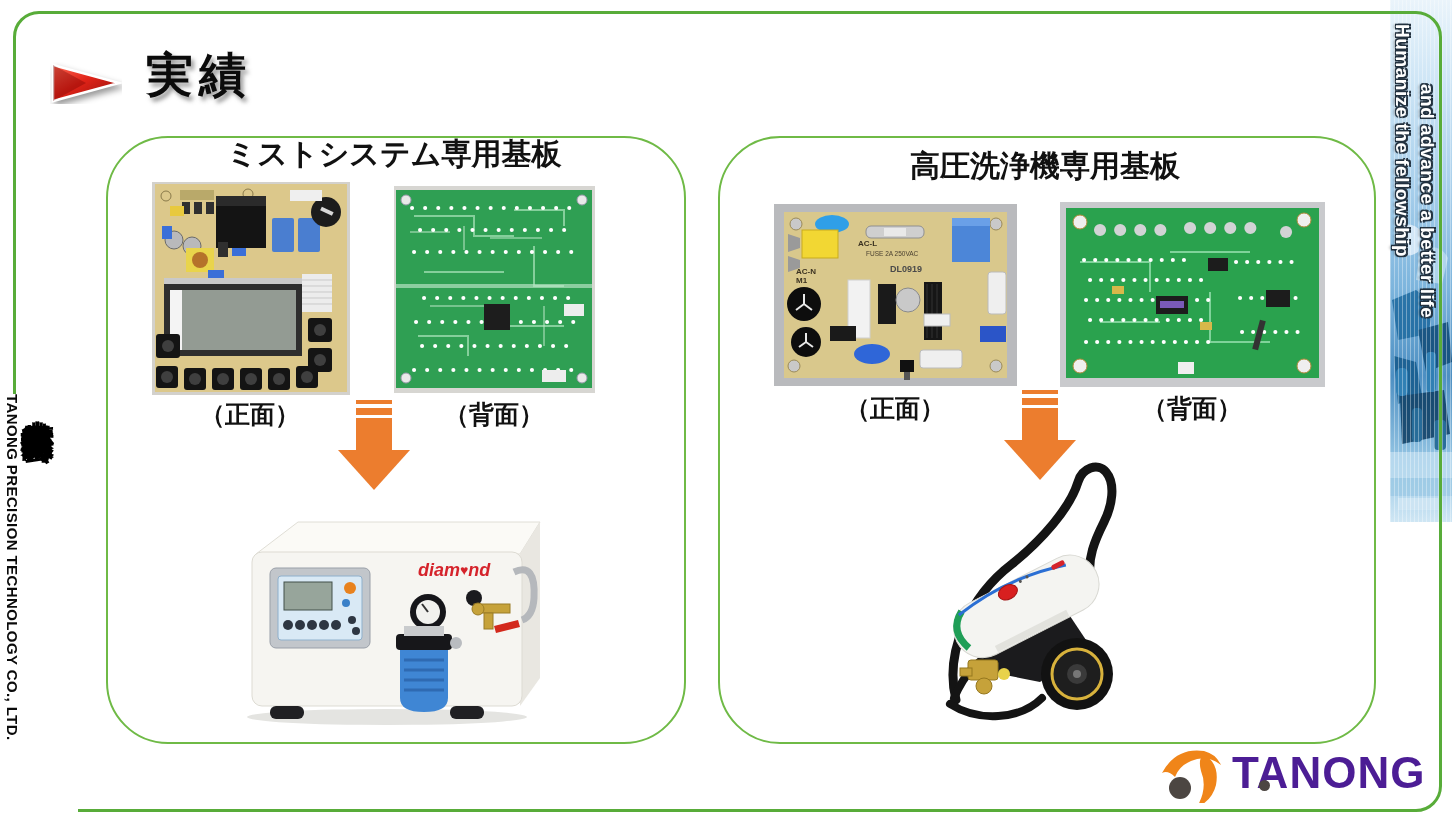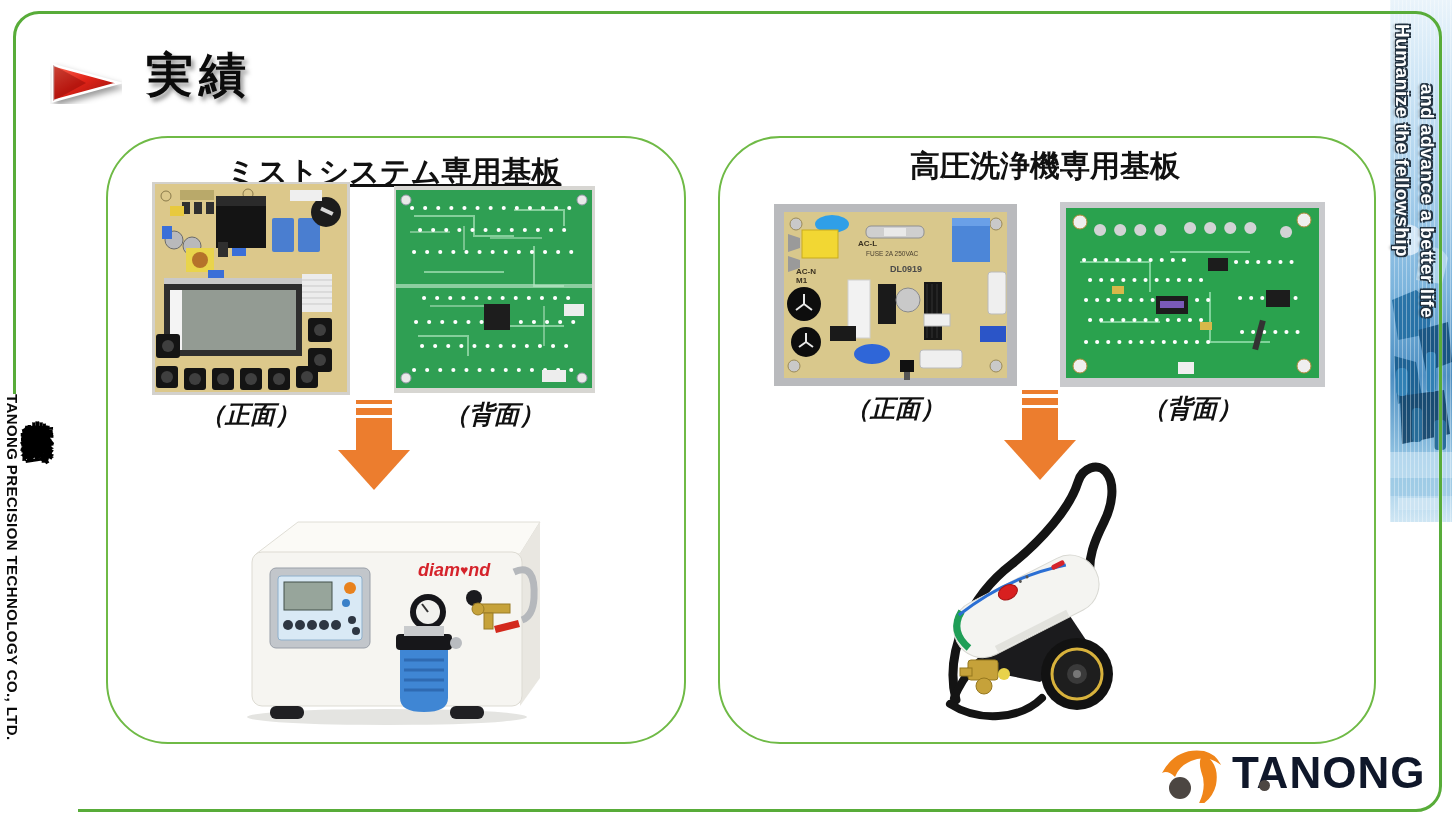--- a/index.html
+++ b/index.html
@@ -9,21 +9,21 @@
   .slide-border{position:absolute;left:13px;top:11px;right:13px;bottom:7px;
     border:3.5px solid #58AC39;border-radius:26px;z-index:20;pointer-events:none;}
   
   .title{position:absolute;left:146px;top:44px;font-size:47px;font-weight:900;color:#0b0b0b;
     letter-spacing:6px;text-shadow:3px 4px 4px rgba(70,70,70,.55);z-index:15;}
   .title-arrow{position:absolute;left:50px;top:62px;width:72px;height:42px;z-index:15;}
   
   .panel{position:absolute;border:2.5px solid #6FBA46;border-radius:62px;background:#fff;z-index:5;}
   .panel-title{position:absolute;font-size:30px;font-weight:bold;color:#111;text-align:center;z-index:6;}
   .photo{position:absolute;z-index:6;}
-  .side-label{position:absolute;font-size:25px;font-weight:bold;color:#111;text-align:center;width:180px;z-index:6;font-style:italic;}
+  .side-label{position:absolute;font-size:25px;font-weight:bold;color:#111;text-align:center;width:180px;z-index:6;}
   .down-arrow{position:absolute;width:76px;height:92px;z-index:6;}
   
   .left-sidebar{position:absolute;left:0;top:394px;width:78px;height:425px;background:#fff;z-index:30;
     display:flex;flex-direction:row;align-items:flex-start;}
   .company-en{writing-mode:vertical-rl;font-size:15px;font-weight:bold;color:#0a0a0a;
     letter-spacing:.4px;margin-left:3px;line-height:1.1;white-space:nowrap;}
   .company-cjk{writing-mode:vertical-rl;text-orientation:upright;font-size:33px;font-weight:700;
     color:#000;line-height:1;margin-left:2px;letter-spacing:1px;white-space:nowrap;}
   
   .strip{position:absolute;left:1390px;top:0;width:62px;height:522px;z-index:10;
@@ -31,21 +31,21 @@
   .strip:after{content:"";position:absolute;inset:0;
     background:repeating-linear-gradient(90deg,rgba(255,255,255,.35) 0 1px,rgba(255,255,255,0) 1px 4px);}
   .strip svg{position:absolute;left:0;top:0;}
   .slogan{position:absolute;writing-mode:vertical-rl;font-size:19px;font-weight:bold;color:#fff;z-index:12;
     white-space:nowrap;letter-spacing:.5px;
     text-shadow:-1.5px -1.5px 0 #22313f,1.5px -1.5px 0 #22313f,-1.5px 1.5px 0 #22313f,1.5px 1.5px 0 #22313f,0 2px 3px rgba(0,0,0,.45);}
   .slogan.l1{left:1391px;top:24px;}
   .slogan.l2{left:1416px;top:84px;}
   
   .logo-icon{position:absolute;left:1158px;top:741px;width:72px;height:62px;z-index:15;}
-  .logo-text{position:absolute;left:1232px;top:748px;font-size:44px;font-weight:800;color:#0f172a;
+  .logo-text{position:absolute;left:1232px;top:748px;font-size:44px;font-weight:800;color:#4c1d95;
     letter-spacing:1px;z-index:15;}
   .logo-a-dot{position:absolute;left:1259px;top:780px;width:11px;height:11px;border-radius:50%;
     background:#4c4642;z-index:16;}
   text{font-family:"Liberation Sans","DejaVu Sans",sans-serif;}
 </style>
 </head>
 <body>
 
 <div id="stage">
 
@@ -80,21 +80,21 @@
           <stop offset=".45" stop-color="#e02318"></stop>
           <stop offset="1" stop-color="#8c0f0a"></stop>
       </linearGradient>
     </defs>
     <polygon points="3,3 69,21 3,39" fill="url(#rg)" stroke="#ffffff" stroke-width="2.5" style="filter:drop-shadow(3px 4px 3px rgba(0,0,0,.4))"></polygon>
     <polygon points="3,3 36,21 3,39" fill="rgba(110,0,0,.35)"></polygon>
   </svg>
   <div class="title">実績</div>
 
   <div class="panel" style="left:106px;top:136px;width:576px;height:604px;"></div>
-  <div class="panel-title" style="left:106px;top:152px;width:576px;text-decoration:underline;">ミストシステム専用基板</div>
+  <div class="panel-title" style="left:106px;top:134px;width:576px;">ミストシステム専用基板</div>
 
   <svg class="photo" style="left:152px;top:182px;" width="198" height="213" viewBox="0 0 198 213">
     <rect width="198" height="213" fill="#d3d1cc"></rect>
     <rect x="3" y="2" width="192" height="208" fill="#dcc88b"></rect>
     <circle cx="14" cy="14" r="5" fill="none" stroke="#8a7a4a"></circle>
     <circle cx="96" cy="12" r="5" fill="none" stroke="#8a7a4a"></circle>
     <rect x="28" y="8" width="34" height="10" fill="#b9a96a"></rect>
     <rect x="30" y="20" width="8" height="12" fill="#2f2f2f"></rect>
       <rect x="42" y="20" width="8" height="12" fill="#2f2f2f"></rect>
       <rect x="54" y="20" width="8" height="12" fill="#2f2f2f"></rect>

